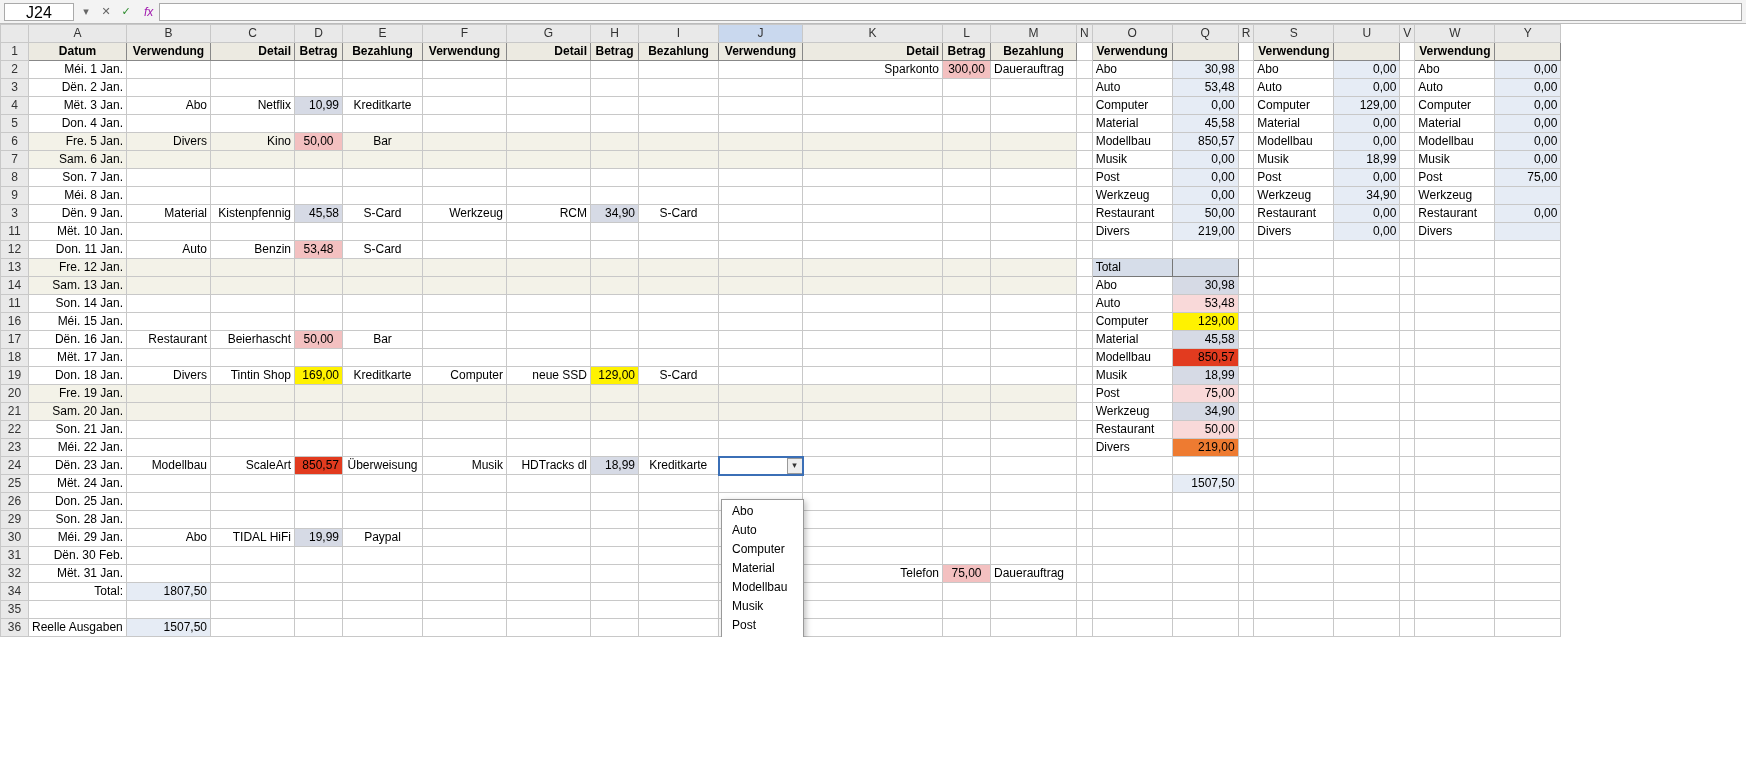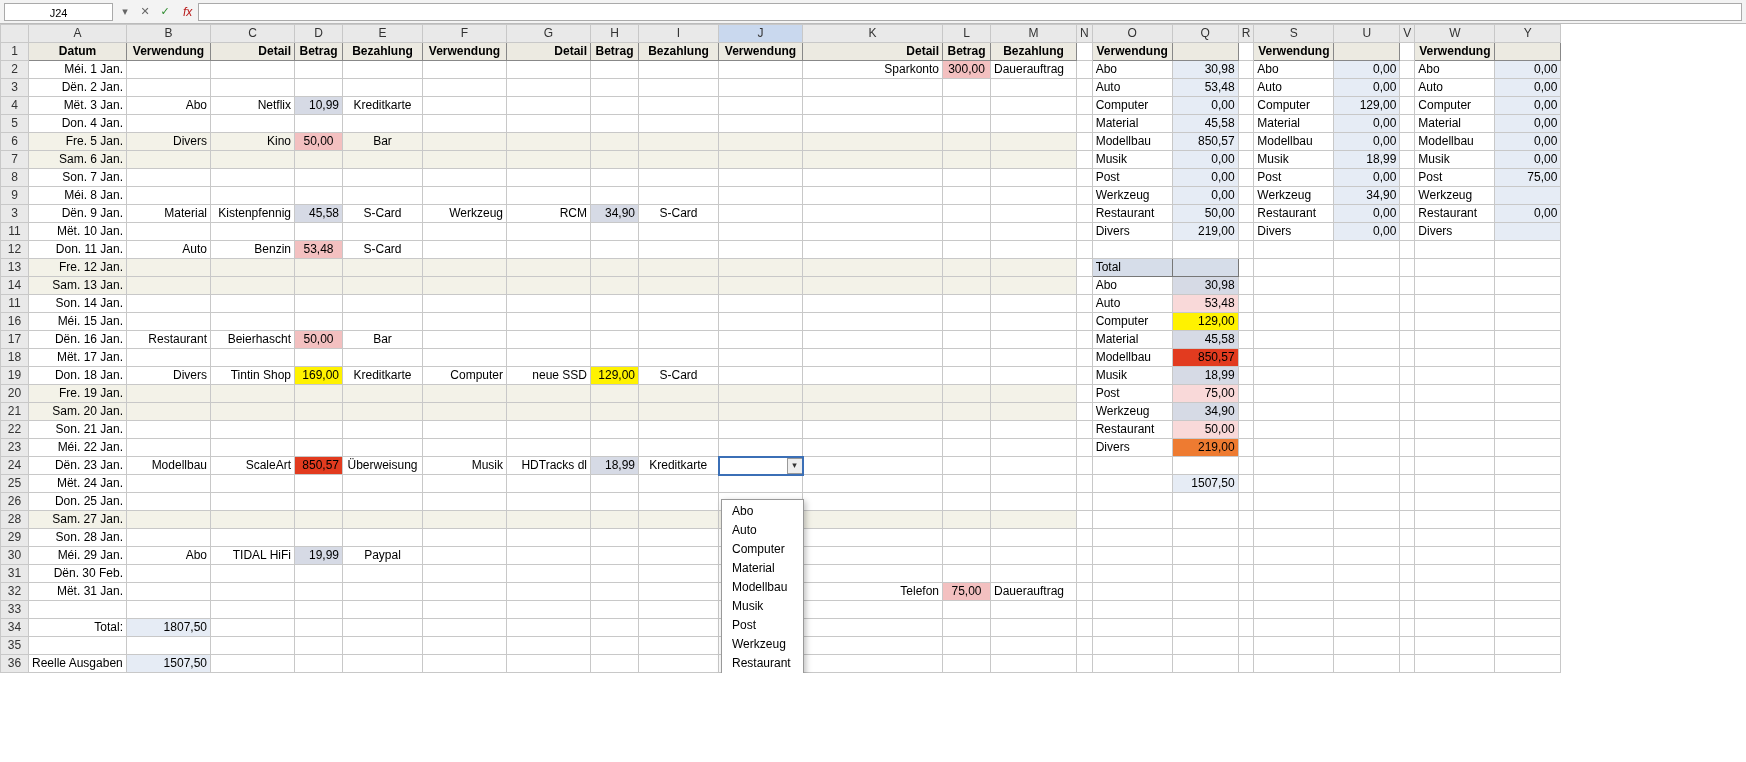--- a/index.html
+++ b/index.html
@@ -14,35 +14,35 @@
   .formula-bar {
     display: flex;
     align-items: center;
     height: 24px;
     border-bottom: 1px solid #bbb;
     background: #f3f3f3;
     padding: 0 4px;
     gap: 4px;
   }
   .name-box {
-    width: 109px;
+    width: 70px;
     height: 18px;
     background: #fff;
     border: 1px solid #aaa;
     padding: 0 4px;
     line-height: 18px;
     text-align: center;
-    font-size: 11px;
+    font-size: 16px;
   }
   .fb-icon {
     width: 16px; height: 16px;
     display: inline-flex; align-items:center; justify-content:center;
     font-size: 11px; color:#666;
   }
-  .fx { font-style: italic; font-size: 12px; color:#b91c1c; margin-left:6px;}
+  .fx { font-style: italic; font-size: 12px; color:#a21caf; margin-left:6px;}
   .formula-input {
     flex: 1;
     height: 18px;
     border: 1px solid #aaa;
     background:#fff;
     margin-left:2px;
   }
   .sheet-area {
     position: relative;
     overflow: hidden;
@@ -827,45 +827,20 @@
           <td class=""></td>
           <td class=""></td>
           <td class=""></td>
           <td class=""></td>
           <td class=""></td>
           <td class=""></td>
           <td class=""></td>
           <td class=""></td>
           <td class=""></td>
         </tr>
-        <tr class="shade-row">
-          <th class="rowhdr">28</th>
-          <td class="maincol right">Sam. 27 Jan.</td>
-          <td class="maincol"></td>
-          <td class="maincol"></td>
-          <td class="maincol"></td>
-          <td class="maincol"></td>
-          <td class="maincol"></td>
-          <td class="maincol"></td>
-          <td class="maincol"></td>
-          <td class="maincol"></td>
-          <td class="maincol"></td>
-          <td class="maincol"></td>
-          <td class="maincol"></td>
-          <td class="maincol"></td>
-          <td class=""></td>
-          <td class=""></td>
-          <td class=""></td>
-          <td class=""></td>
-          <td class=""></td>
-          <td class=""></td>
-          <td class=""></td>
-          <td class=""></td>
-          <td class=""></td>
-        </tr>
         <tr class="">
           <th class="rowhdr">29</th>
           <td class=" right">Son. 28 Jan.</td>
           <td class=""></td>
           <td class=""></td>
           <td class=""></td>
           <td class=""></td>
           <td class=""></td>
           <td class=""></td>
           <td class=""></td>
@@ -942,45 +917,20 @@
           <td class=""></td>
           <td class=""></td>
           <td class=""></td>
           <td class=""></td>
           <td class=""></td>
           <td class=""></td>
           <td class=""></td>
           <td class=" right">Telefon</td>
           <td class="amt-pink">75,00</td>
           <td class=" ">Dauerauftrag</td>
-          <td class=""></td>
-          <td class=""></td>
-          <td class=""></td>
-          <td class=""></td>
-          <td class=""></td>
-          <td class=""></td>
-          <td class=""></td>
-          <td class=""></td>
-          <td class=""></td>
-        </tr>
-        <tr class="">
-          <th class="rowhdr">33</th>
-          <td class=""></td>
-          <td class=""></td>
-          <td class=""></td>
-          <td class=""></td>
-          <td class=""></td>
-          <td class=""></td>
-          <td class=""></td>
-          <td class=""></td>
-          <td class=""></td>
-          <td class=""></td>
-          <td class=""></td>
-          <td class=""></td>
-          <td class=""></td>
           <td class=""></td>
           <td class=""></td>
           <td class=""></td>
           <td class=""></td>
           <td class=""></td>
           <td class=""></td>
           <td class=""></td>
           <td class=""></td>
           <td class=""></td>
         </tr>

